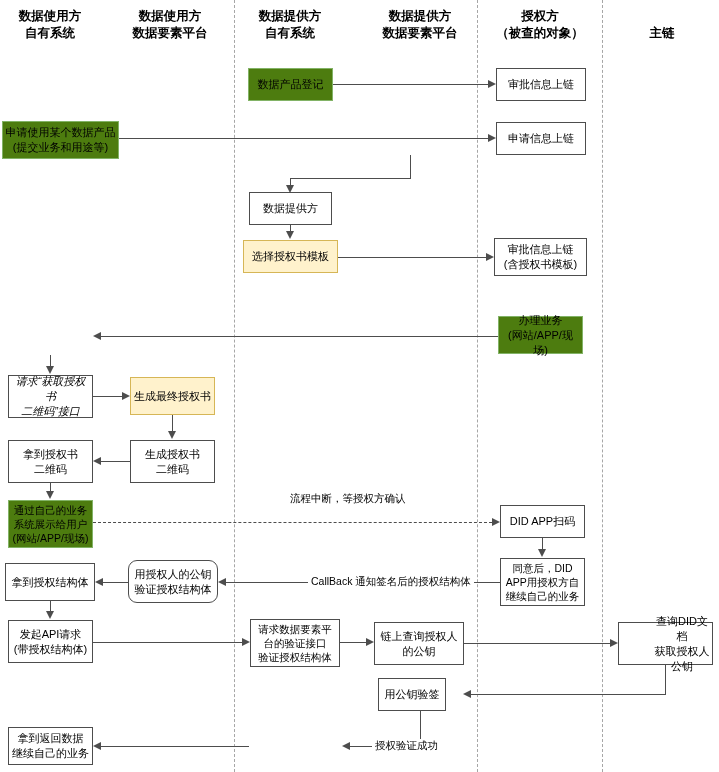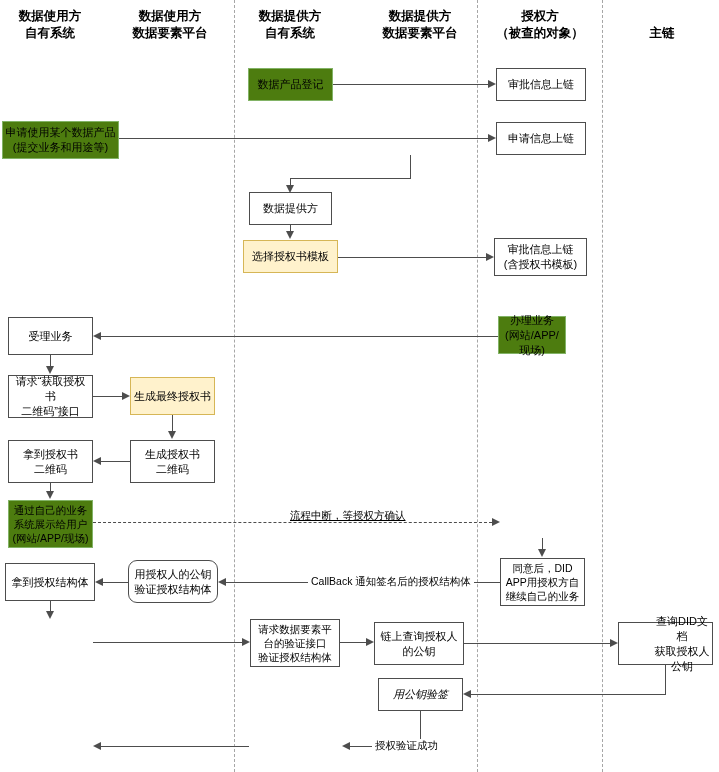--- a/index.html
+++ b/index.html
@@ -121,47 +121,51 @@
 
   <div class="node green" style="left:248px; top:68px;  width:85px;  height:33px;">数据产品登记</div>
   <div class="node" style="left:496px; top:68px;  width:90px;  height:33px;">审批信息上链</div>
   <div class="node green" style="left:2px;   top:121px; width:117px; height:38px;">申请使用某个数据产品
 (提交业务和用途等)</div>
   <div class="node" style="left:496px; top:122px; width:90px;  height:33px;">申请信息上链</div>
   <div class="node" style="left:249px; top:192px; width:83px;  height:33px;">数据提供方</div>
   <div class="node yellow" style="left:243px; top:240px; width:95px;  height:33px;">选择授权书模板</div>
   <div class="node" style="left:494px; top:238px; width:93px;  height:38px;">审批信息上链
 (含授权书模板)</div>
-  <div class="node green" style="left:498px; top:316px; width:68px;  height:38px;">办理业务
+  <div class="node green" style="left:498px; top:316px; width:85px;  height:38px;">办理业务
 (网站/APP/现场)</div>
-  <div class="node" style="left:8px;   top:317px; width:85px;  height:38px;">受理业务</div>
-  <div class="node" style="left:8px;   top:375px; width:85px;  height:43px;">请求“获取授权书
+  <div class="node" style="left:8px;   top:375px; width:85px;  height:43px;font-style:italic;">请求“获取授权书
 二维码”接口</div>
   <div class="node yellow" style="left:130px; top:377px; width:85px;  height:38px;">生成最终授权书</div>
   <div class="node" style="left:8px;   top:440px; width:85px;  height:43px;">拿到授权书
 二维码</div>
   <div class="node" style="left:130px; top:440px; width:85px;  height:43px;">生成授权书
 二维码</div>
   <div class="node green" style="left:8px;   top:500px; width:85px;  height:48px; font-size:10.5px; line-height:14px;">通过自己的业务
 系统展示给用户
 (网站/APP/现场)</div>
+  <div class="node" style="left:500px; top:505px; width:85px;  height:33px;">DID APP扫码</div>
   <div class="node" style="left:500px; top:558px; width:85px;  height:48px; font-size:10.5px; line-height:14px;">同意后，DID
 APP用授权方自
 继续自己的业务</div>
   <div class="node" style="left:5px;   top:563px; width:90px;  height:38px;">拿到授权结构体</div>
   <div class="node" style="left:128px; top:560px; width:90px;  height:43px;border-radius:9px;">用授权人的公钥
 验证授权结构体</div>
+  <div class="node" style="left:8px;   top:620px; width:85px;  height:43px;">发起API请求
+(带授权结构体)</div>
   <div class="node" style="left:250px; top:619px; width:90px;  height:48px; font-size:10.5px; line-height:14px;">请求数据要素平
 台的验证接口
 验证授权结构体</div>
   <div class="node" style="left:374px; top:622px; width:90px;  height:43px;">链上查询授权人
 的公钥</div>
   <div class="node" style="left:618px; top:622px; width:95px;  height:43px;padding-left:35px;">查询DID文档
 获取授权人公钥</div>
-  <div class="node" style="left:378px; top:678px; width:85px;  height:33px;font-style:italic;">用公钥验签</div>
+  <div class="node" style="left:378px; top:678px; width:68px;  height:33px;">用公钥验签</div>
+  <div class="node" style="left:8px;   top:727px; width:85px;  height:38px;">拿到返回数据
+继续自己的业务</div>
 
   <div class="edge-h" style="left:333px; top:84px; width:155px;"></div>
   <div class="arrow right" style="left:488px; top:80px;"></div>
 
   <div class="edge-h" style="left:119px; top:138px; width:369px;"></div>
   <div class="arrow right" style="left:488px; top:134px;"></div>
 
   <div class="edge-v" style="left:410px; top:155px; width:1px; height:23px;"></div>
   <div class="edge-h" style="left:290px; top:178px; width:121px;"></div>
   <div class="edge-v" style="left:290px; top:178px; width:1px; height:9px;"></div>
@@ -186,21 +190,21 @@
   <div class="arrow down" style="left:168px; top:431px;"></div>
 
   <div class="edge-h" style="left:101px; top:461px; width:29px;"></div>
   <div class="arrow left" style="left:93px; top:457px;"></div>
 
   <div class="edge-v" style="left:50px; top:483px; width:1px; height:9px;"></div>
   <div class="arrow down" style="left:46px; top:491px;"></div>
 
   <div class="edge-h dashed" style="left:93px; top:522px; width:399px;"></div>
   <div class="arrow right" style="left:492px; top:518px;"></div>
-  <div class="edge-label" style="left:287px; top:509px;text-decoration:underline;">流程中断，等授权方确认</div>
+  <div class="edge-label" style="left:287px; top:492px;">流程中断，等授权方确认</div>
 
   <div class="edge-v" style="left:542px; top:538px; width:1px; height:12px;"></div>
   <div class="arrow down" style="left:538px; top:549px;"></div>
 
   <div class="edge-h" style="left:226px; top:582px; width:274px;"></div>
   <div class="arrow left" style="left:218px; top:578px;"></div>
   <div class="edge-label" style="left:308px; top:575px;">CallBack 通知签名后的授权结构体</div>
 
   <div class="edge-h" style="left:103px; top:582px; width:25px;"></div>
   <div class="arrow left" style="left:95px; top:578px;"></div>

